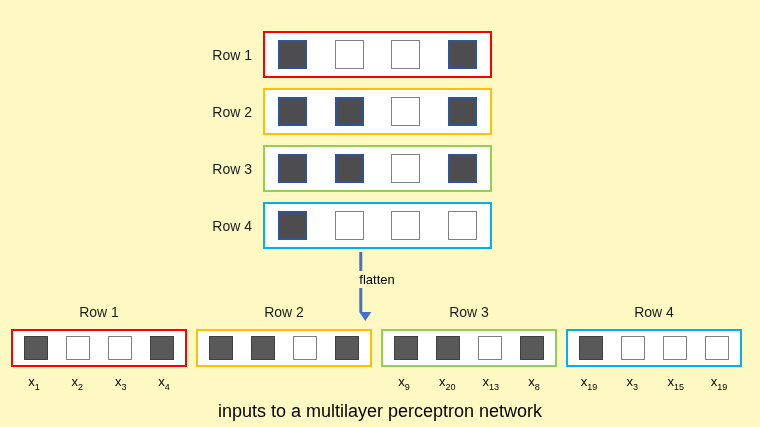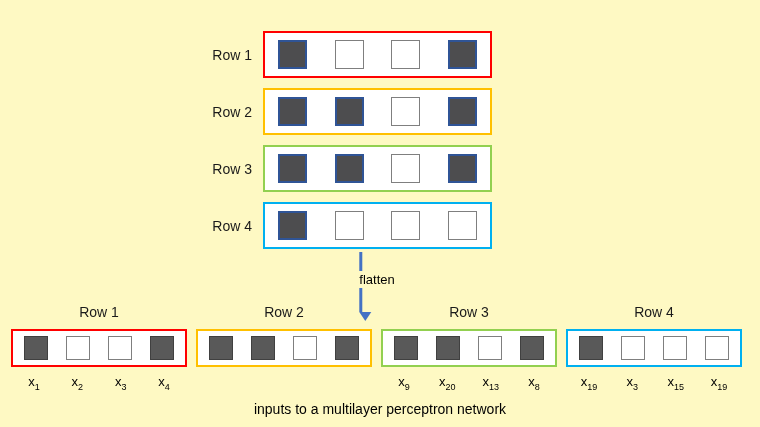--- a/index.html
+++ b/index.html
@@ -53,21 +53,21 @@
     padding:0 11px;
   }
   .sq.small{width:24px;height:24px;}
   .bottom-section .sq.filled{background:#595959;border:1.5px solid #404040;}
   .bottom-section .sq.empty{background:#ffffff;border:1px solid #7f7f7f;}
   .bgroup-labels{display:flex;justify-content:space-between;padding:0 11px;margin-top:7px;}
   .xlabel{width:24px;text-align:center;font-size:13px;color:#000;white-space:nowrap;}
   .xlabel sub{font-size:9px;}
 
   
-  .caption{position:absolute;left:0;right:0;top:401px;text-align:center;font-size:14px;color:#000;}
+  .caption{position:absolute;left:0;right:0;top:401px;text-align:center;font-size:18px;color:#000;}
 </style>
 </head>
 <body>
 
 <div id="canvas">
 
   <div class="top-section">
 
     <div class="trow">
       <div class="trow-label">Row 1</div>

